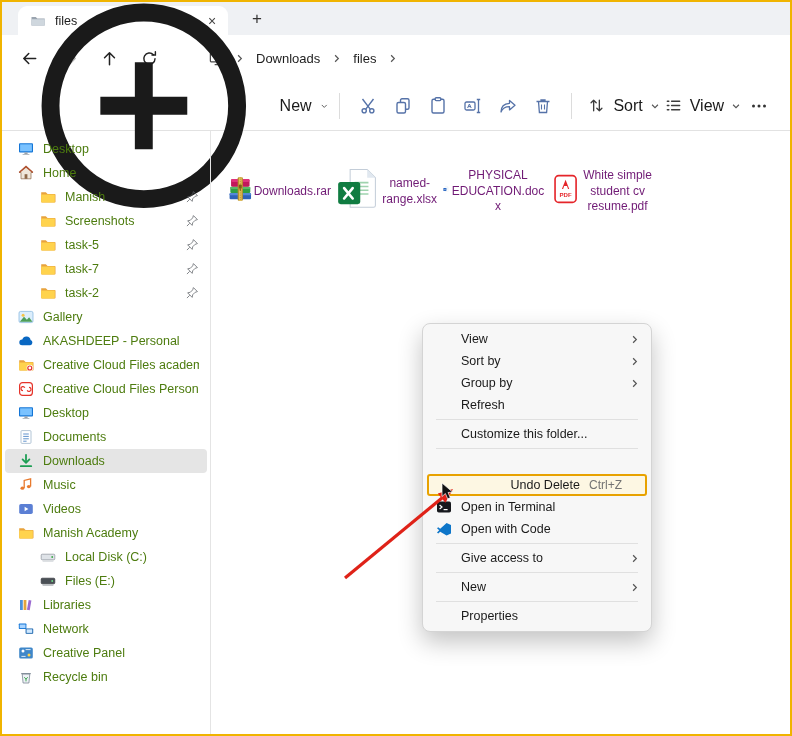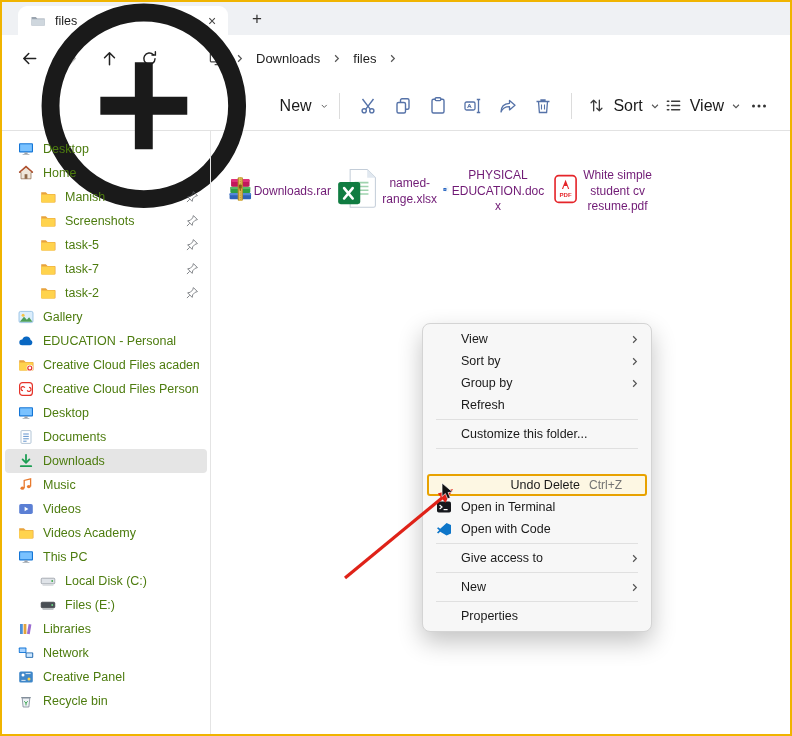--- a/index.html
+++ b/index.html
@@ -450,21 +450,21 @@
             </svg>
           </span>
           <span class="side-label">Gallery</span>
         </div>
         <div class="side-item">
           <span class="ic16">
             <svg viewBox="0 0 16 16">
               <path d="M4.1 12.2a2.9 2.9 0 0 1 .2-5.8A4.3 4.3 0 0 1 12.6 7a2.7 2.7 0 0 1-.4 5.2z" fill="#0967c2"></path>
             </svg>
           </span>
-          <span class="side-label">EDUCATION - Personal</span>
+          <span class="side-label">AKASHDEEP - Personal</span>
         </div>
         <div class="side-item">
           <span class="ic16">
             <svg viewBox="0 0 16 16">
               <path fill="#e8a33d" d="M1.2 3.2h4.6l1.8 1.8h7.2c.4 0 .7.3.7.7v7.1c0 .4-.3.7-.7.7H1.9c-.4 0-.7-.3-.7-.7z"></path>
               <path fill="#ffd34d" d="M1.2 5.6h13.6v7.2c0 .4-.3.7-.7.7H1.9c-.4 0-.7-.3-.7-.7z"></path>
               <circle cx="11.8" cy="11" r="3.2" fill="#fff"></circle>
               <circle cx="11.8" cy="11" r="2" fill="none" stroke="#e5332a" stroke-width="1.2"></circle>
             </svg>
           </span>
@@ -528,32 +528,21 @@
           </span>
           <span class="side-label">Videos</span>
         </div>
         <div class="side-item">
           <span class="ic16">
             <svg viewBox="0 0 16 16">
               <path fill="#e8a33d" d="M1.2 3.2h4.6l1.8 1.8h7.2c.4 0 .7.3.7.7v7.1c0 .4-.3.7-.7.7H1.9c-.4 0-.7-.3-.7-.7z"></path>
               <path fill="#ffd34d" d="M1.2 5.6h13.6v7.2c0 .4-.3.7-.7.7H1.9c-.4 0-.7-.3-.7-.7z"></path>
             </svg>
           </span>
-          <span class="side-label">Videos Academy</span>
-        </div>
-        <div class="side-item">
-          <span class="ic16">
-            <svg viewBox="0 0 16 16">
-              <rect x="1" y="2.2" width="14" height="9.2" rx="1" fill="#1375d6"></rect>
-              <rect x="2.1" y="3.3" width="11.8" height="7" fill="#7ac2ff"></rect>
-              <rect x="6.4" y="11.4" width="3.2" height="1.6" fill="#9aa2ab"></rect>
-              <rect x="4.5" y="13" width="7" height="1.1" rx="0.5" fill="#b6bcc2"></rect>
-            </svg>
-          </span>
-          <span class="side-label">This PC</span>
+          <span class="side-label">Manish Academy</span>
         </div>
         <div class="side-item ind1">
           <span class="ic16">
             <svg viewBox="0 0 16 16">
               <rect x="1.2" y="5.2" width="13.6" height="5.6" rx="1" fill="#dfe3e8" stroke="#8a9099" stroke-width="0.7"></rect>
               <circle cx="12.2" cy="8" r="0.9" fill="#39a845"></circle>
               <rect x="2.6" y="11.6" width="10.8" height="1" fill="#c8cdd3"></rect>
             </svg>
           </span>
           <span class="side-label">Local Disk (C:)</span>

